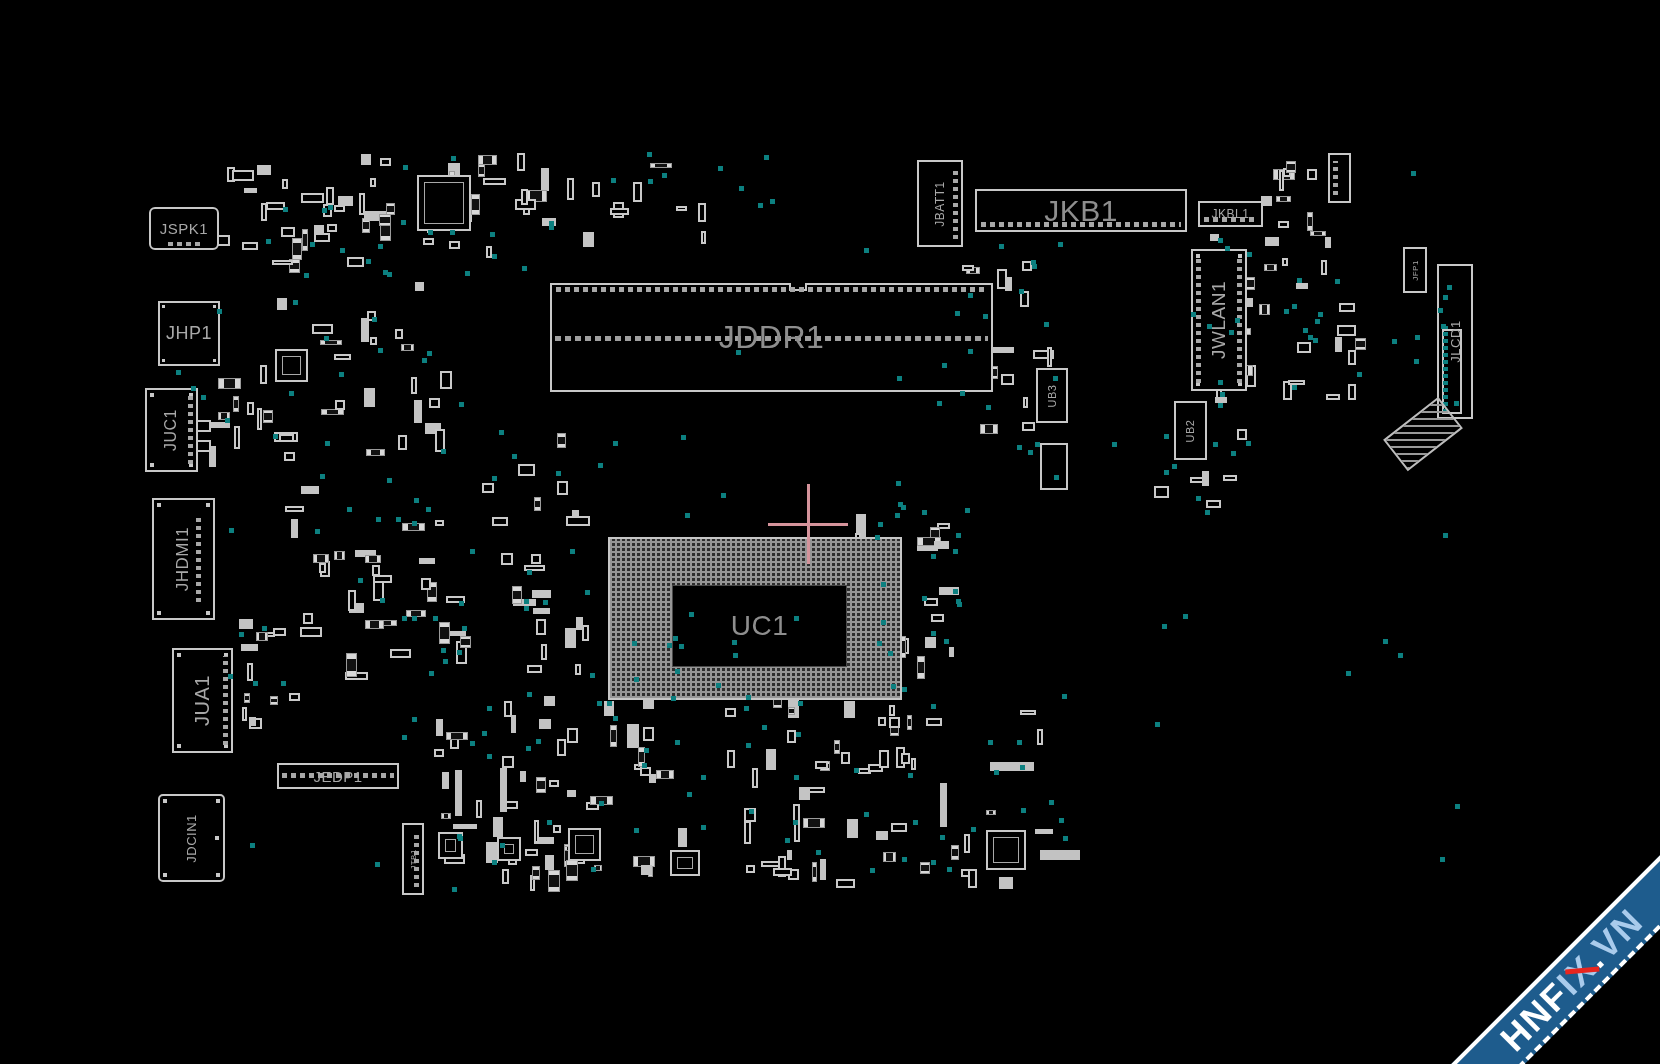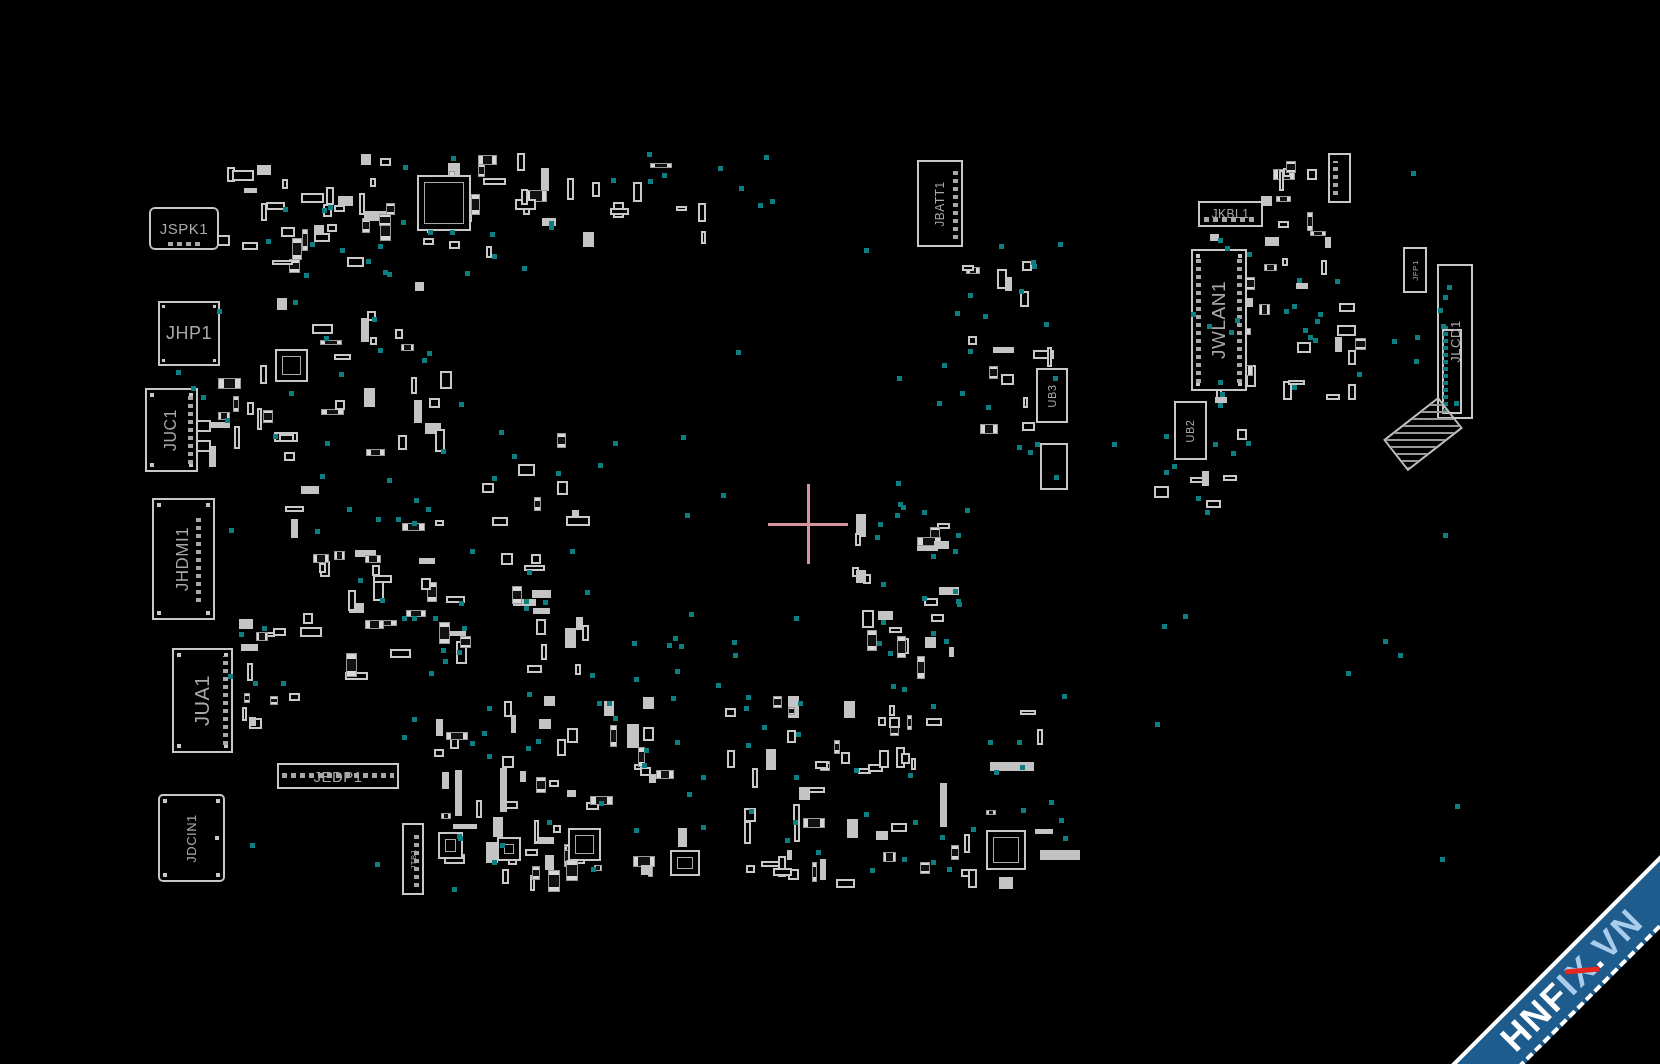--- a/index.html
+++ b/index.html
@@ -469,20 +469,35 @@
       <div class="cdot" style="right: 4px; top: 48%;"></div>
     </div>
     <div class="comp kind-conn" style="left: 277px; top: 763px; width: 122px; height: 26px;">
       <span class="lbl" style="font-size: 15px;">JEDP1</span>
       <div class="pins-h" style="left: 3px; right: 3px; top: 38%;"></div>
     </div>
     <div class="comp kind-conn" style="left: 402px; top: 823px; width: 22px; height: 72px;">
       <span class="lbl vert" style="font-size: 8px;">JTB1</span>
       <div class="pins-v" style="top: 6px; bottom: 6px; right: 3px;"></div>
     </div>
+    <div class="comp kind-dimm" style="left: 550px; top: 283px; width: 443px; height: 109px;">
+      <div class="pins-h" style="left: 4px; right: 4px; top: 2px;"></div>
+      <div class="pins-h" style="left: 3px; right: 3px; top: 50%; margin-top: -2px; background: repeating-linear-gradient(90deg, rgb(159, 159, 159) 0px, rgb(159, 159, 159) 6px, transparent 6px, transparent 10px);"></div>
+      <div class="notch" style="left: 54%; width: 14px;"></div>
+      <span class="lbl big" style="font-size: 32px;">JDDR1</span>
+    </div>
+    <div class="comp kind-bga" style="left: 608px; top: 537px; width: 294px; height: 163px;">
+      <div class="bga-core" style="left: 62px; top: 46px; width: 173px; height: 80px;">
+        <span class="lbl big" style="font-size: 28px;">UC1</span>
+      </div>
+    </div>
+    <div class="comp kind-conn" style="left: 975px; top: 189px; width: 212px; height: 43px;">
+      <span class="lbl big" style="font-size: 30px;">JKB1</span>
+      <div class="pins-h" style="left: 4px; right: 4px; bottom: 3px;"></div>
+    </div>
     <div class="comp kind-conn" style="left: 917px; top: 160px; width: 46px; height: 87px;">
       <span class="lbl vert" style="font-size: 12px;">JBATT1</span>
       <div class="pins-v" style="top: 6px; bottom: 6px; right: 3px;"></div>
     </div>
     <div class="comp kind-conn" style="left: 1198px; top: 201px; width: 65px; height: 26px;">
       <span class="lbl" style="font-size: 12px;">JKBL1</span>
       <div class="pins-h" style="left: 4px; right: 4px; bottom: 3px;"></div>
     </div>
     <div class="comp kind-conn" style="left: 1191px; top: 249px; width: 56px; height: 142px;">
       <span class="lbl vert" style="font-size: 19px;">JWLAN1</span>

